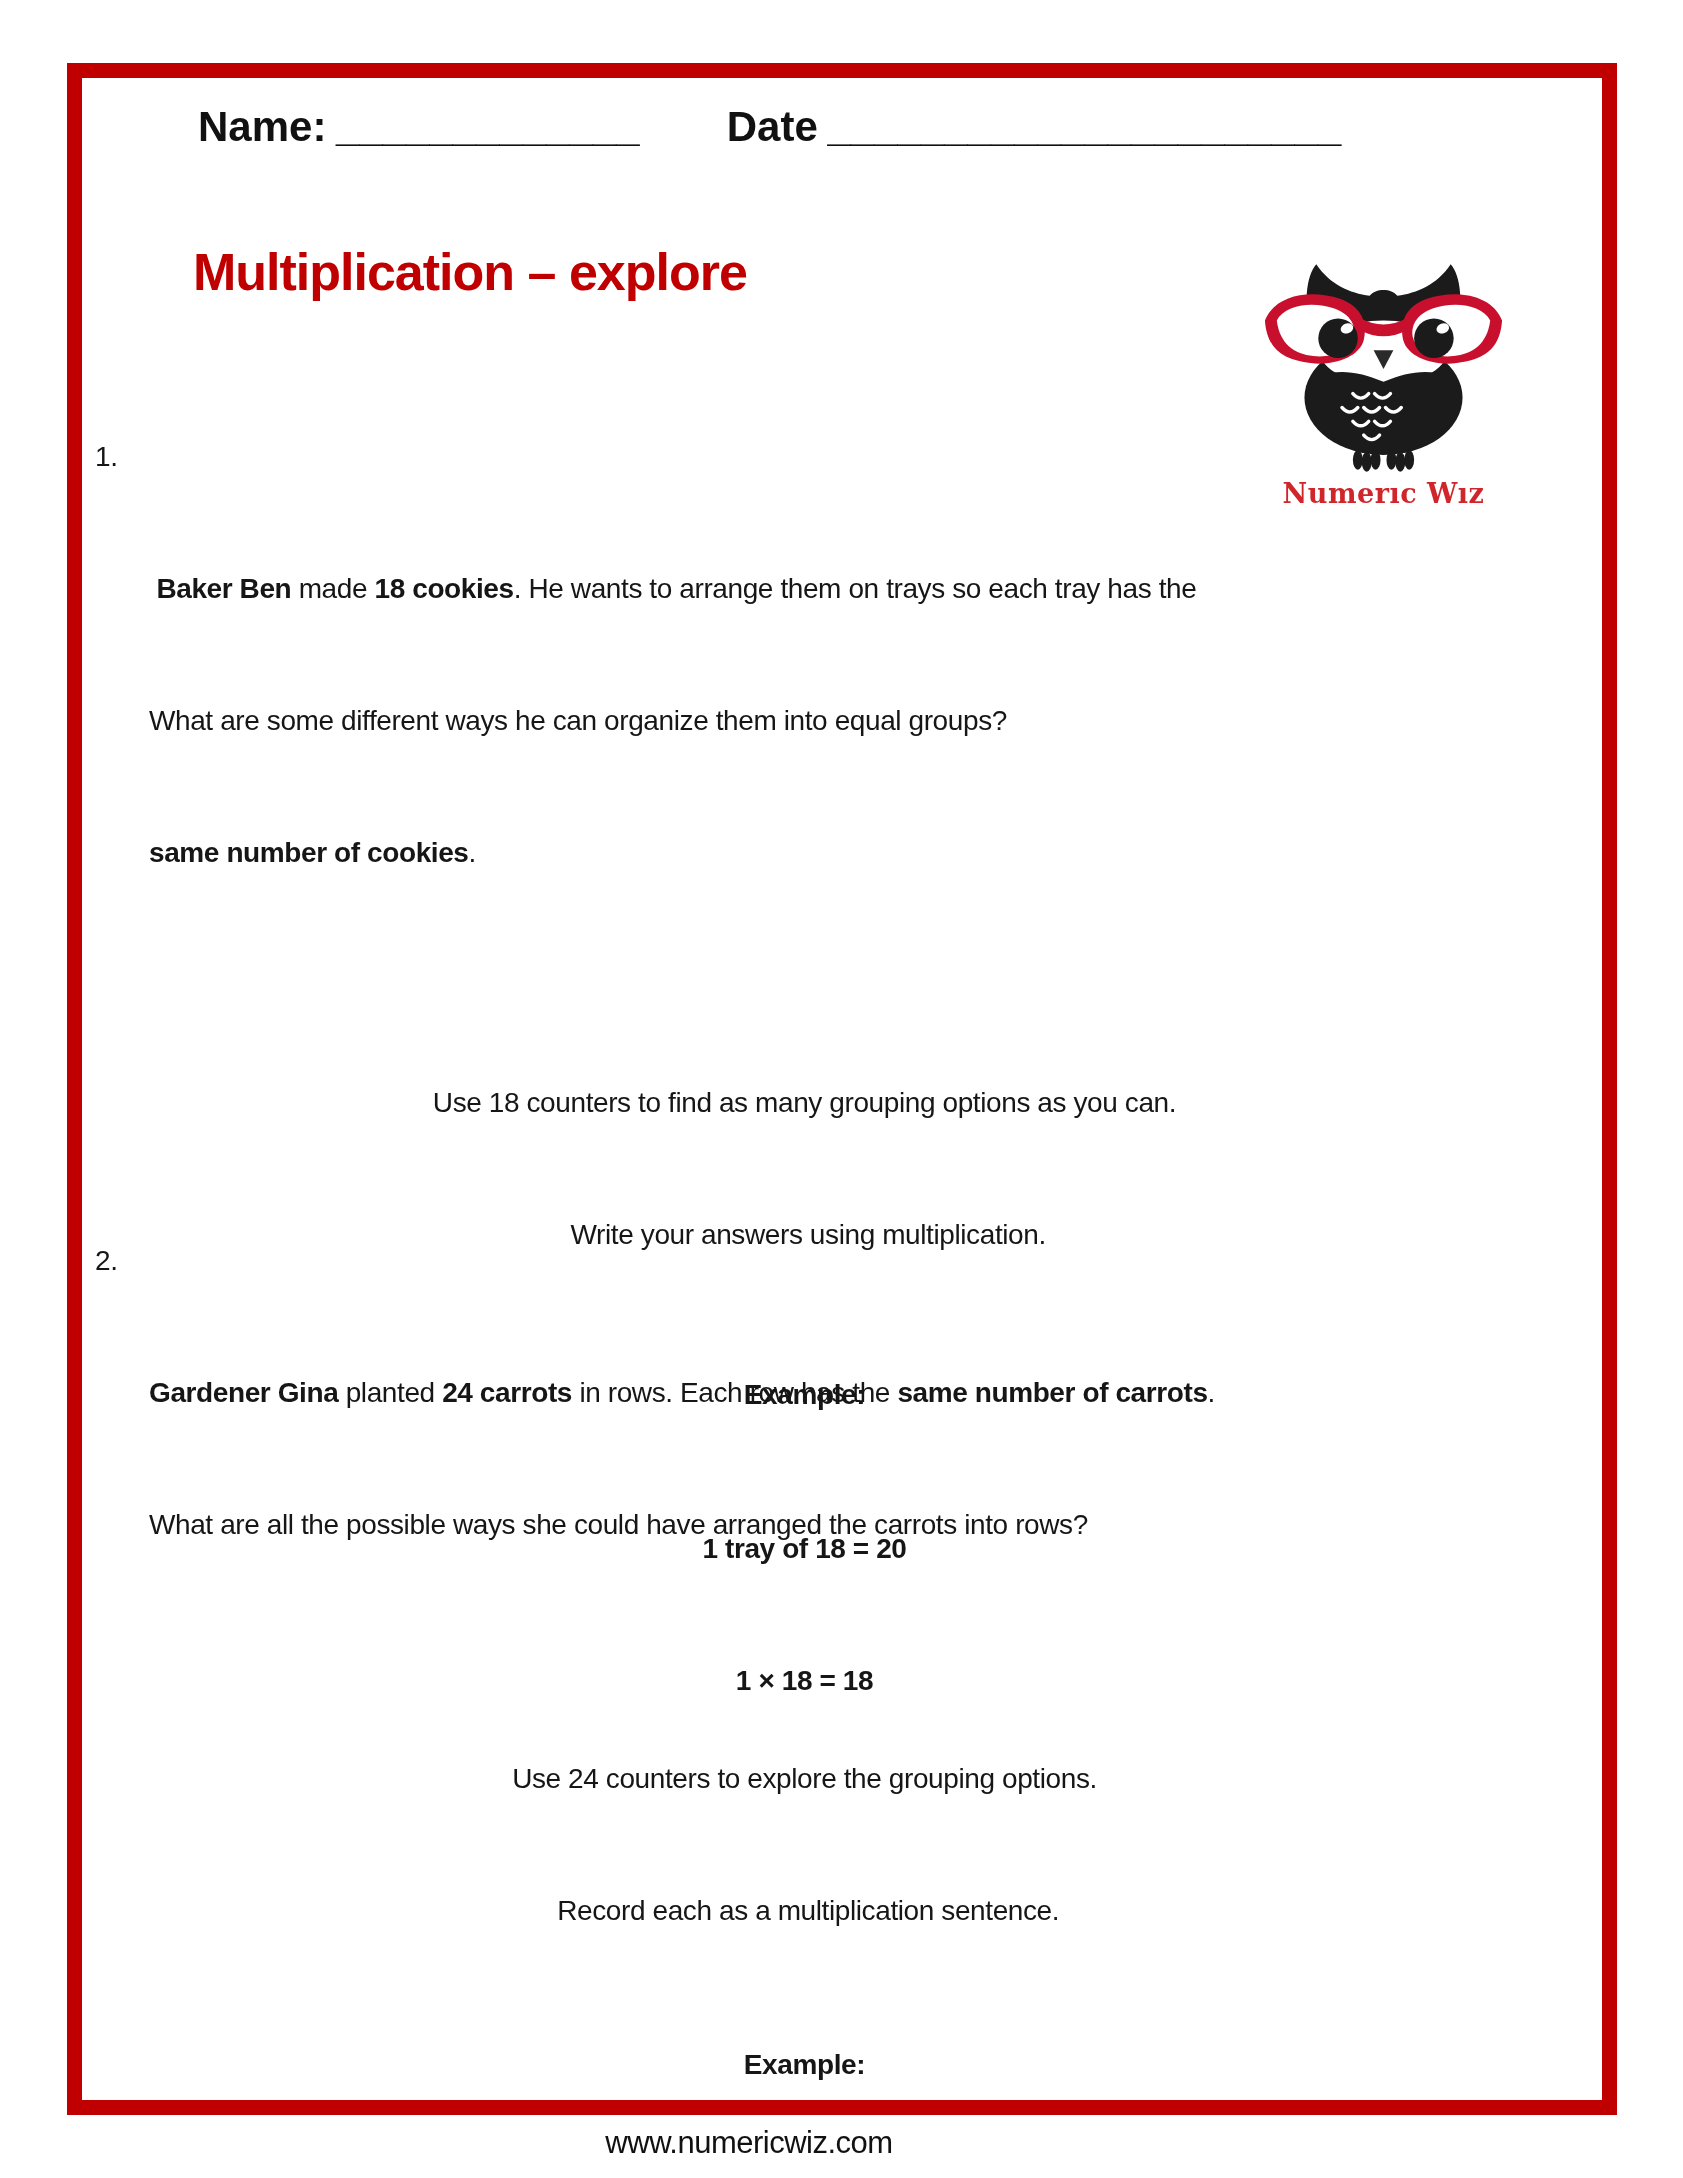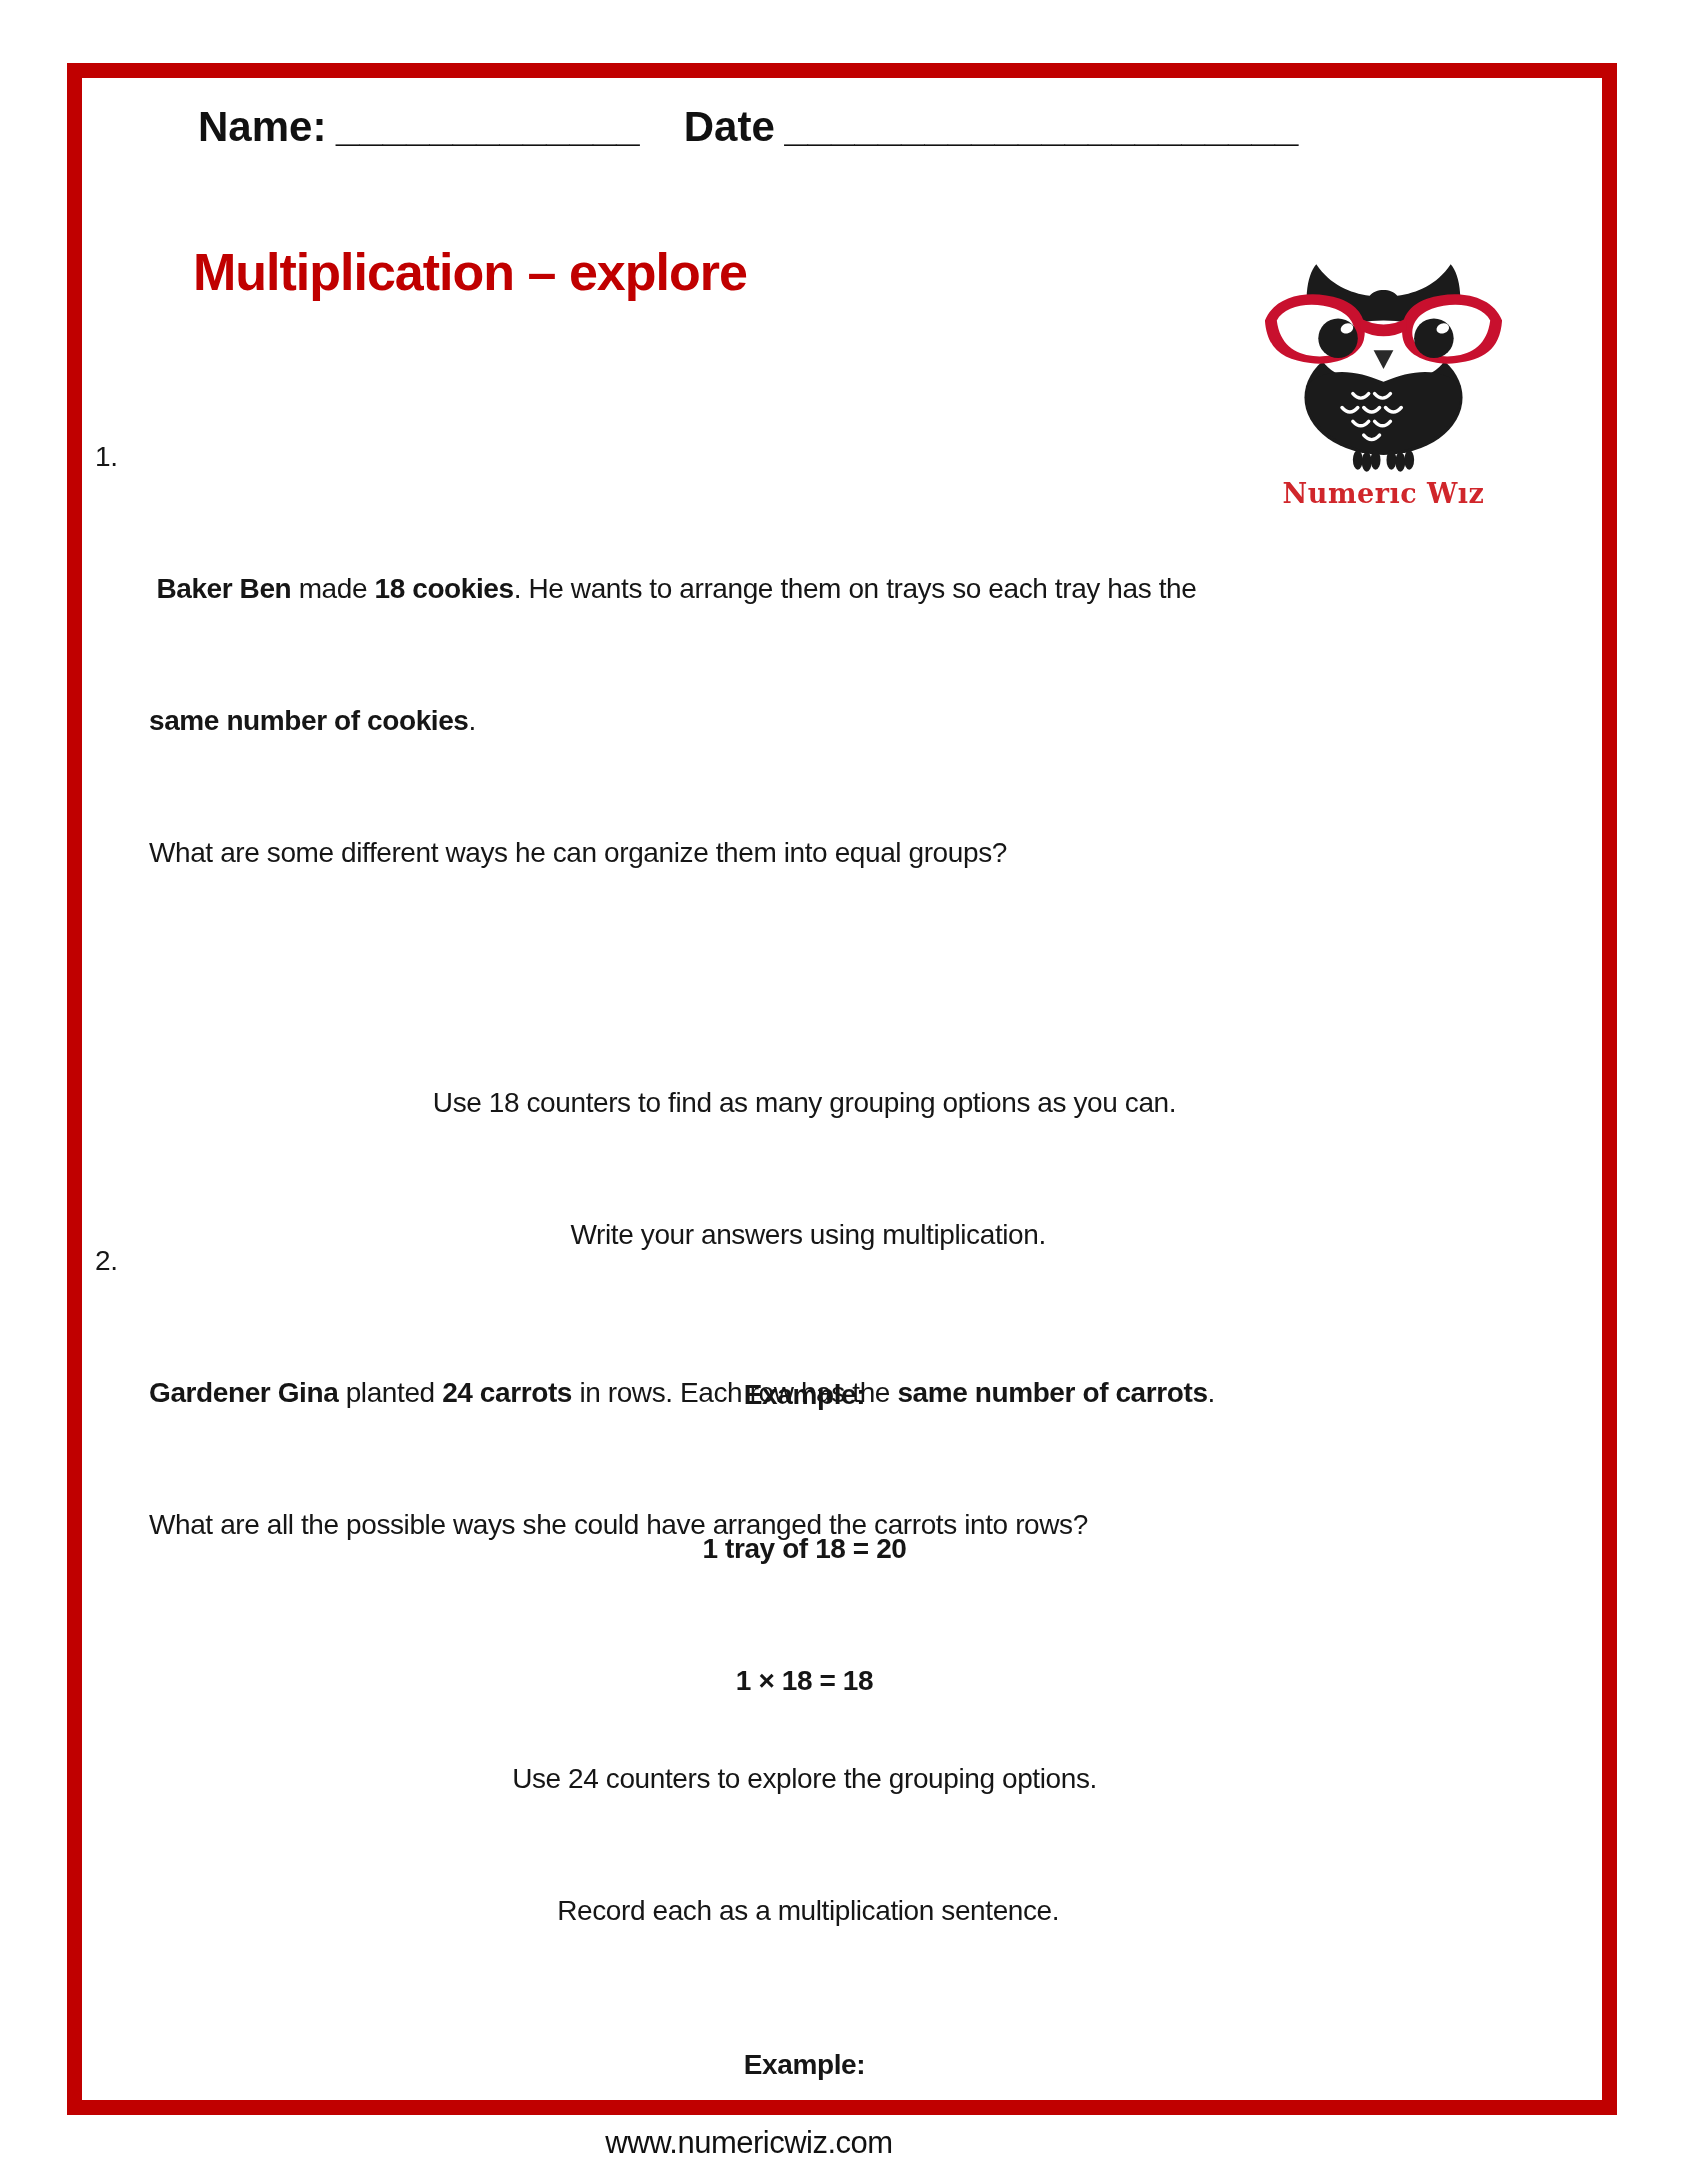--- a/index.html
+++ b/index.html
@@ -9,21 +9,21 @@
   }
   .frame {
     position:absolute; left:67px; top:63px; width:1550px; height:2052px;
     border:15px solid #c00000; box-sizing:border-box;
   }
   .header-row {
     position:absolute; left:198px; top:103px;
     font-size:42px; font-weight:bold; color:#111; white-space:pre;
   }
   .blank-line { letter-spacing:0px;font-style:italic; }
-  .date-label { margin-left:42px; }
+  .date-label { margin-left:85px; }
   .worksheet-title {
     position:absolute; left:193px; top:242px;
     font-size:52px; font-weight:bold; color:#c00000; letter-spacing:-1px;
   }
   .logo {
     position:absolute; left:1257px; top:259px; width:253px; text-align:center;
   }
   .brand {
     font-family:"DejaVu Serif", serif; font-weight:bold; font-size:27px;
     color:#d0262b; letter-spacing:0.5px; margin-top:2px;
@@ -109,22 +109,22 @@
 
       <path d="M116,92 L136,92 L126,111 Z" fill="#2a2a2a"></path>
     </svg>
     <div class="brand">Numerıc Wız</div>
   </div>
 
   <div class="prob p1">
     <div class="stmt">
       <span class="num">1.</span>
       <div><span class="bd"> Baker Ben</span><span> made </span><span class="bd">18 cookies</span><span>. He wants to arrange them on trays so each tray has the</span></div>
+      <div>What are some different ways he can organize them into equal groups?</div>
       <div><span class="bd">same number of cookies</span><span>.</span></div>
-      <div>What are some different ways he can organize them into equal groups?</div>
     </div>
     <div class="sub mt30">Use 18 counters to find as many grouping options as you can.</div>
     <div class="sub"> Write your answers using multiplication.</div>
     <div class="sub bd mt28">Example:</div>
     <div class="sub bd mt22">1 tray of 18 = 20</div>
     <div class="sub bd">1 × 18 = 18</div>
   </div>
 
   <div class="prob p2">
     <div class="stmt">

